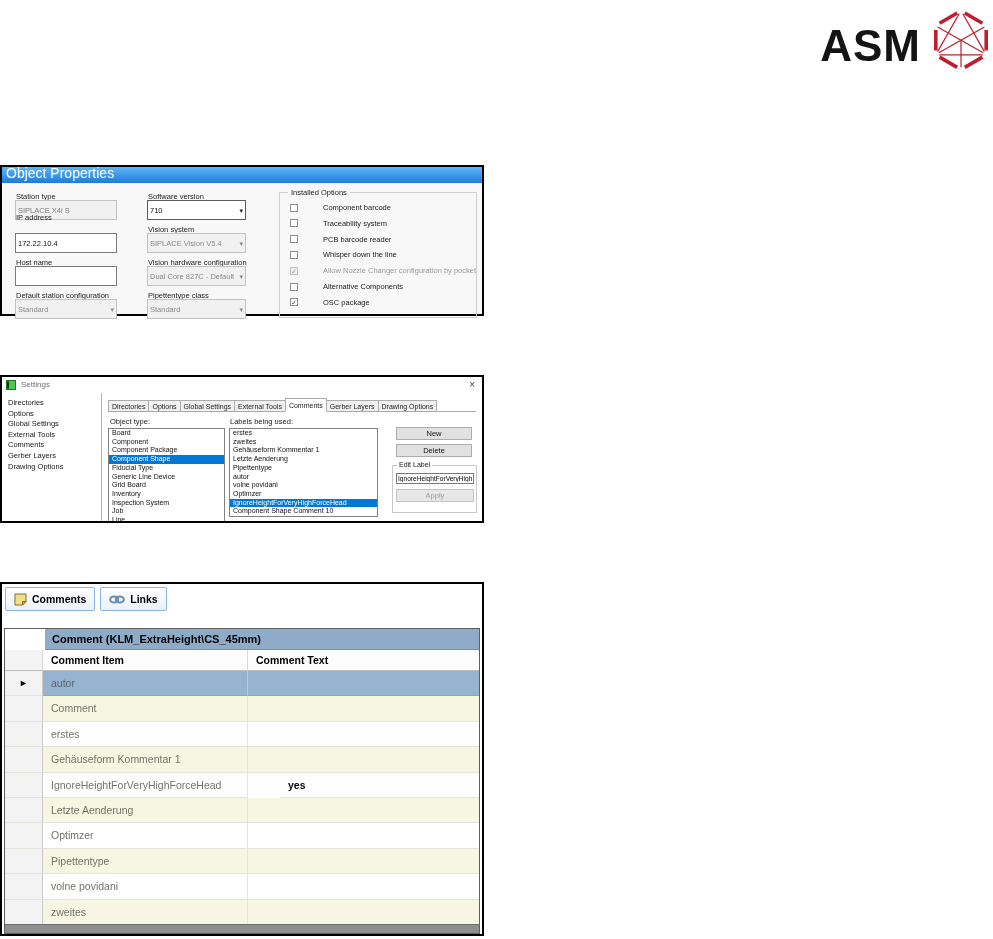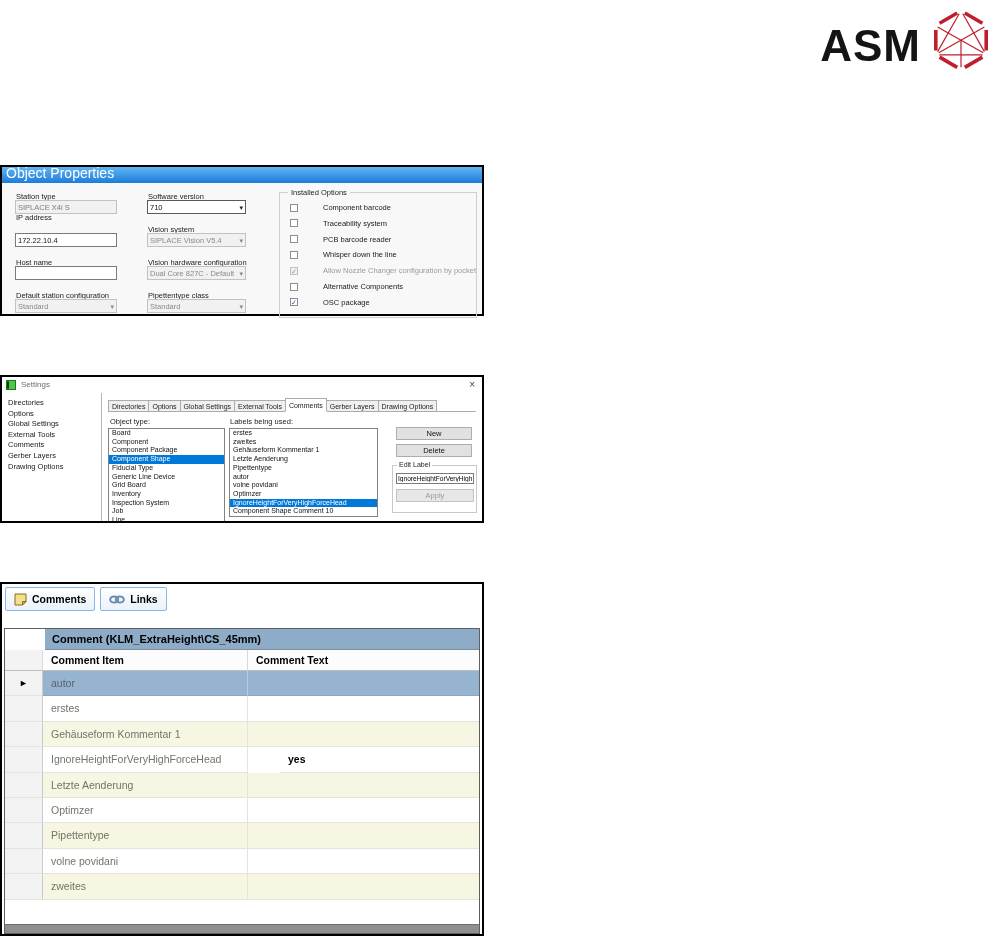--- a/index.html
+++ b/index.html
@@ -11,21 +11,21 @@
   .logo-text { font-size:44px; font-weight:700; letter-spacing:1px; color:#141414; margin-right:10px; margin-top:8px; }
   .logo-mark { width:60px; height:72px; }
 
   
   .shot { position:absolute; left:0; border:2px solid #000; background:#fff; }
 
   
   #op { top:165px; width:484px; height:151px; background:#F8F8F8; }
   .op-title { position:absolute; top:0; left:0; right:0; height:16px; background:linear-gradient(#5FB5F5,#1E7CD8); color:#fff; font-size:14px; line-height:13px; padding-left:4px; }
   .fld-label { position:absolute; font-size:7.5px; color:#222; }
-  .fld { position:absolute; height:14px; font-size:7.5px; line-height:11px; }
+  .fld { position:absolute; height:20px; font-size:7.5px; line-height:11px; }
   input.fld { border:1px solid #7A7A7A; background:#fff; color:#111; padding:0 2px; width:102px; }
   input.fld.dis { border:1px solid #C2C2C2; background:#F1F1F1; color:#7C7C7C; }
   .combo { border:1px solid #C2C2C2; background:#F1F1F1; color:#8A8A8A; padding:0 2px; display:flex; justify-content:space-between; align-items:center; }
   .combo.en { border:1px solid #5A5A5A; background:#fff; color:#111; }
   .combo .arr { font-size:7px; color:#8A8A8A; }
   .combo.en .arr { color:#222; }
   .grp { position:absolute; left:277px; top:25px; width:198px; height:126px; border:1px solid #CFCFCF; }
   .grp-legend { position:absolute; top:-5px; left:8px; background:#F8F8F8; padding:0 3px; font-size:7.5px; color:#222; }
   .cb-row { position:absolute; left:10px; display:flex; align-items:center; height:9px;gap:21px; }
   .cb { width:8px; height:8px; border:1px solid #8E8E8E; background:#fff; font-size:7px; line-height:7px; text-align:center; color:#1F5FAF; flex:0 0 8px; }
@@ -265,20 +265,25 @@
         <div class="hcell selcol"></div>
         <div class="hcell">Comment Item</div>
         <div class="hcell" style="border-right:none">Comment Text</div>
       </div>
 
       <div class="drow sel">
         <div class="dcell selcol">►</div>
         <div class="dcell">autor</div>
         <div class="dcell" style="border-right:none"></div>
       </div>
+      <div class="drow cream">
+        <div class="dcell selcol"></div>
+        <div class="dcell">Comment</div>
+        <div class="dcell" style="border-right:none"></div>
+      </div>
       <div class="drow">
         <div class="dcell selcol"></div>
         <div class="dcell">erstes</div>
         <div class="dcell" style="border-right:none"></div>
       </div>
       <div class="drow cream">
         <div class="dcell selcol"></div>
         <div class="dcell">Gehäuseform Kommentar 1</div>
         <div class="dcell" style="border-right:none"></div>
       </div>

